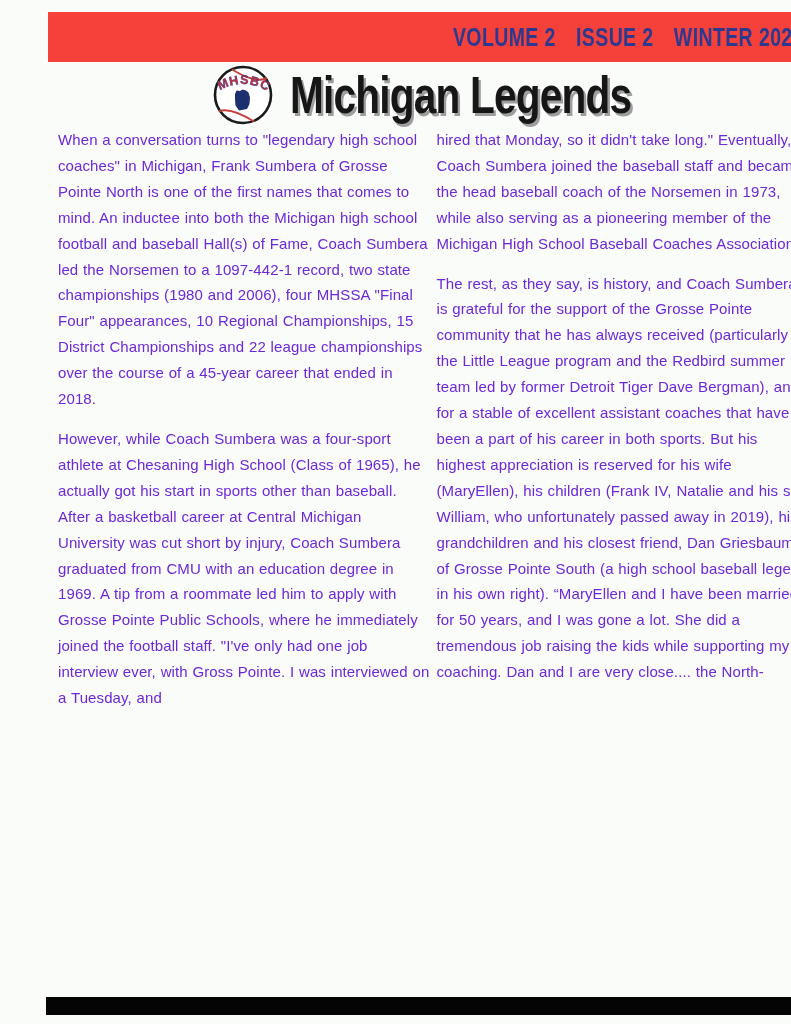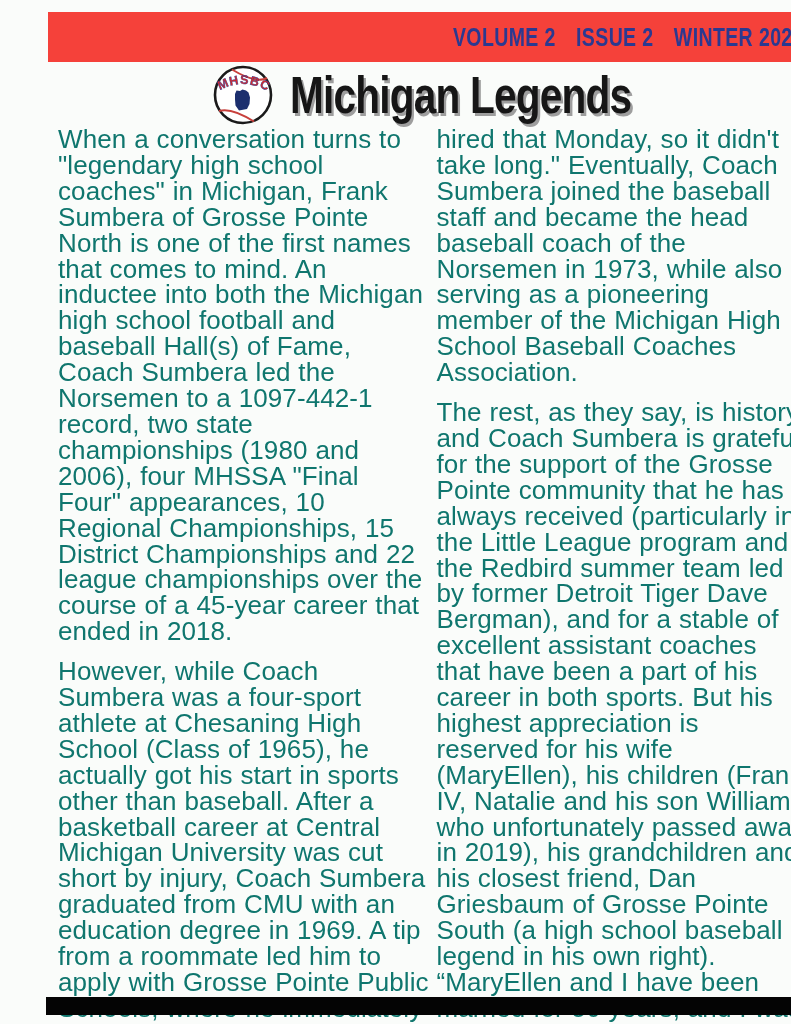--- a/index.html
+++ b/index.html
@@ -70,23 +70,23 @@
   .article {
     position: absolute;
     left: 22px;
     top: 127px;
     width: 750px;
     display: flex;
     gap: 7px;
   }
   .col { width: 50%; }
   .col p {
-    font-size: 26px;
+    font-size: 15px;
     line-height: 25.9px;
-    color: #0f766e;
+    color: #6d28d9;
     letter-spacing: 0.1px;
     margin-bottom: 14px;
     word-spacing: 0.5px;
   }
   
   .footer-bar {
     position: absolute;
     left: 10px;
     top: 997px;
     width: 770px;

